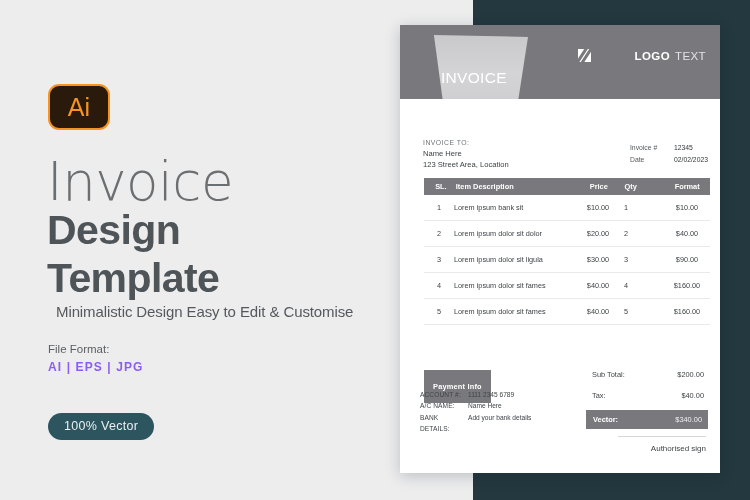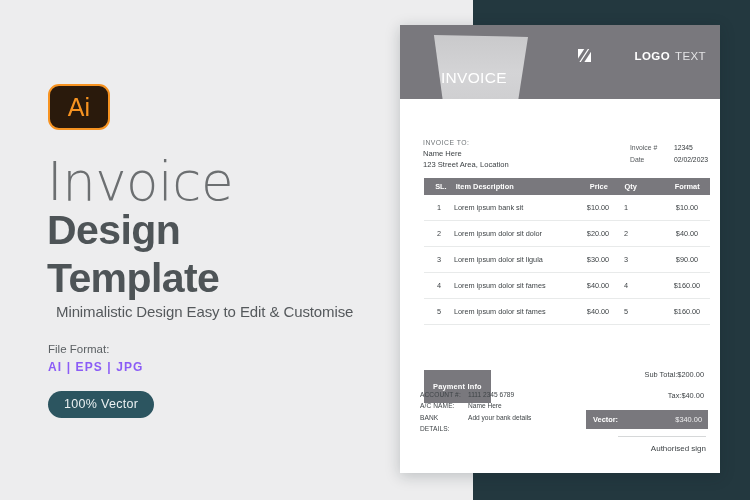--- a/index.html
+++ b/index.html
@@ -28,21 +28,21 @@
     position:absolute;left:47px;top:206px;
     font-size:41px;font-weight:700;color:#4e5457;letter-spacing:-0.6px;line-height:1.18;
   }
   .subtitle{
     position:absolute;left:48px;top:303px;
     font-size:15px;font-weight:400;color:#55595c;letter-spacing:-0.1px;margin-left:8px;
   }
   .fmt-label{position:absolute;left:48px;top:343px;font-size:11.5px;color:#5b6063;}
   .fmt-value{position:absolute;left:48px;top:360px;font-size:12px;font-weight:700;color:#8b5cf6;letter-spacing:1.1px;}
   .vector-pill{
-    position:absolute;left:48px;top:391px;
+    position:absolute;left:48px;top:413px;
     background:#2c5560;color:#eaf0f1;border-radius:20px;
     padding:6px 16px 7px;font-size:12.5px;letter-spacing:.3px;
   }
 
   
   .right-panel{position:absolute;left:473px;top:0;width:277px;height:500px;background:#23383f;}
 
   
   .card{
     position:absolute;left:400px;top:25px;width:320px;height:448px;
@@ -92,21 +92,21 @@
   .pay-badge{
     position:absolute;left:24px;top:345px;background:#79787d;color:#fff;
     font-size:7.4px;font-weight:600;padding:12px 9px;letter-spacing:.2px;
   }
   .pay-lines{position:absolute;left:20px;top:364px;font-size:6.6px;color:#3f4447;line-height:1.72;}
   .pay-row{display:flex;}
   .pay-k{width:48px;letter-spacing:.1px;}
   .pay-v{}
 
   .totals{position:absolute;right:12px;top:343px;width:122px;font-size:7.4px;color:#3f4447;}
-  .tot-row{display:flex;justify-content:flex-end;padding:2px 4px 2px 6px;margin-bottom:8px;}
+  .tot-row{display:flex;justify-content:space-between;padding:2px 4px 2px 6px;margin-bottom:8px;}
   .tot-final{display:flex;justify-content:space-between;background:#79787d;color:#fff;padding:5px 6px 5px 7px;font-weight:600;}
   .tot-final .v{color:#eeeeef;font-weight:400;}
 
   .sign-line{position:absolute;right:14px;bottom:36px;width:88px;height:1px;background:#d6d8d9;}
   .sign-text{position:absolute;right:14px;bottom:20px;font-size:8px;color:#3f4447;}
 </style>
 </head>
 <body>
 
 <div class="stage">

